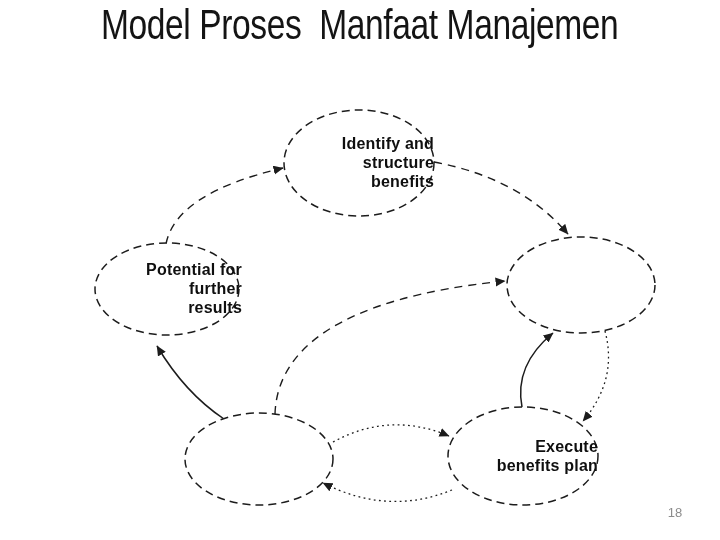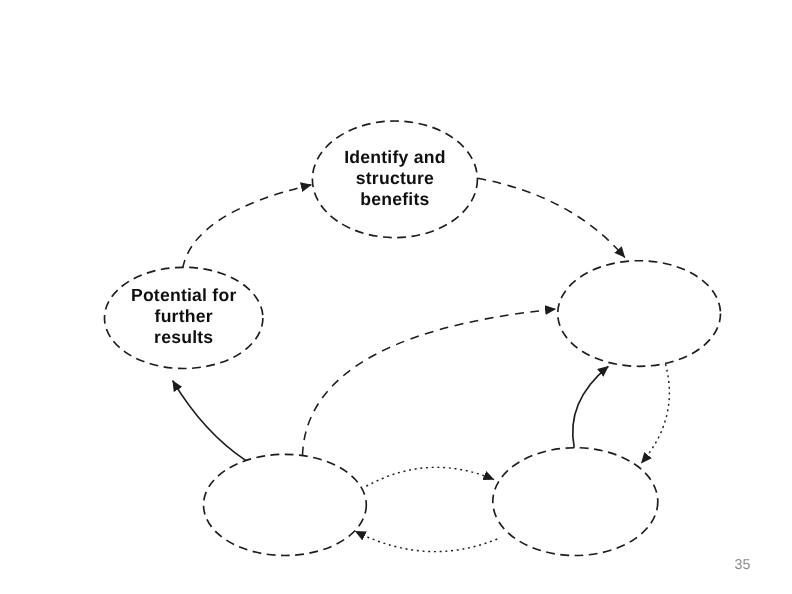--- a/index.html
+++ b/index.html
@@ -16,21 +16,21 @@
   .slide-title {
     display:inline-block;
     font-size:43px; font-weight:400; color:#141414;
     letter-spacing:-0.5px;
     white-space:pre;
     transform:scaleX(0.78); transform-origin:center;
   }
   svg.diagram { position:absolute; left:0; top:0; width:720px; height:540px; }
   .node-label {
     position:absolute; width:150px;
-    text-align:center; white-space:pre-line;
+    text-align:right; white-space:pre-line;
     font-weight:bold; font-size:16px; line-height:19px;
     color:#0f0f0f; letter-spacing:0.2px;
   }
   #label-identify  { left:284px; top:134px; }
   #label-plan      { left:506px; top:266px; }
   #label-execute   { left:448px; top:437px; }
   #label-review    { left:184px; top:430px; }
   #label-potential { left:92px;  top:260px; }
   .page-number {
     position:absolute; left:655px; top:505px; width:40px;
@@ -40,20 +40,23 @@
   .edge { fill:none; stroke:#1c1c1c; }
   .edge.dashed { stroke-width:1.4; stroke-dasharray:8 6; }
   .edge.dotted { stroke-width:1.3; stroke-dasharray:1.8 3.4; }
   .edge.solid  { stroke-width:1.5; }
 </style>
 </head>
 <body>
 
 <div class="slide">
 
+  <div class="title-wrap">
+    <span class="slide-title">Model Proses  Manfaat Manajemen</span>
+  </div>
 
   <svg class="diagram" viewBox="0 0 720 540">
     <defs>
       <marker id="arrow" markerUnits="userSpaceOnUse" markerWidth="12" markerHeight="10" refX="9.5" refY="4.5" orient="auto">
         <path d="M0,0 L10,4.5 L0,9 Z" fill="#1c1c1c"></path>
       </marker>
     </defs>
 
     <path class="edge dashed" d="M 434,162 Q 520,178 568,234" marker-end="url(#arrow)"></path>
     <path class="edge dotted" d="M 605,331 Q 618,380 583,421" marker-end="url(#arrow)"></path>
@@ -67,18 +70,20 @@
     <ellipse class="ellipse-node" cx="359" cy="163" rx="75" ry="53" stroke-dasharray="8 5"></ellipse>
     <ellipse class="ellipse-node" cx="581" cy="285" rx="74" ry="48" stroke-dasharray="8 5"></ellipse>
     <ellipse class="ellipse-node" cx="523" cy="456" rx="75" ry="49" stroke-dasharray="8 5"></ellipse>
     <ellipse class="ellipse-node" cx="259" cy="459" rx="74" ry="46" stroke-dasharray="8 5"></ellipse>
     <ellipse class="ellipse-node" cx="167" cy="289" rx="72" ry="46" stroke-dasharray="8 5"></ellipse>
   </svg>
 
   <div class="node-label" id="label-identify">Identify and
 structure
 benefits</div>
+  <div class="node-label" id="label-execute">Execute
+benefits plan</div>
   <div class="node-label" id="label-potential">Potential for
 further
 results</div>
 
-  <div class="page-number">35</div>
+  <div class="page-number">18</div>
 </div>
 
 </body></html>

